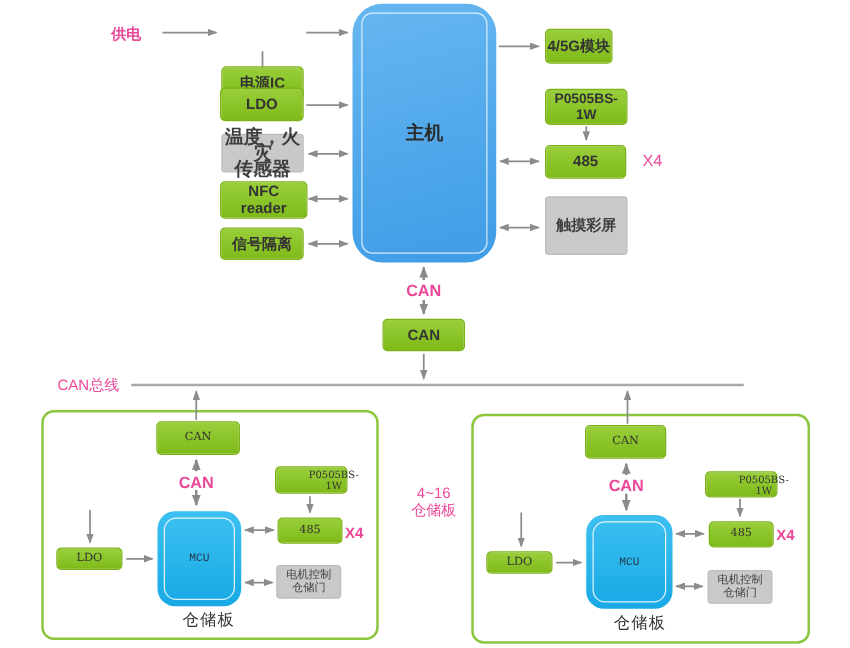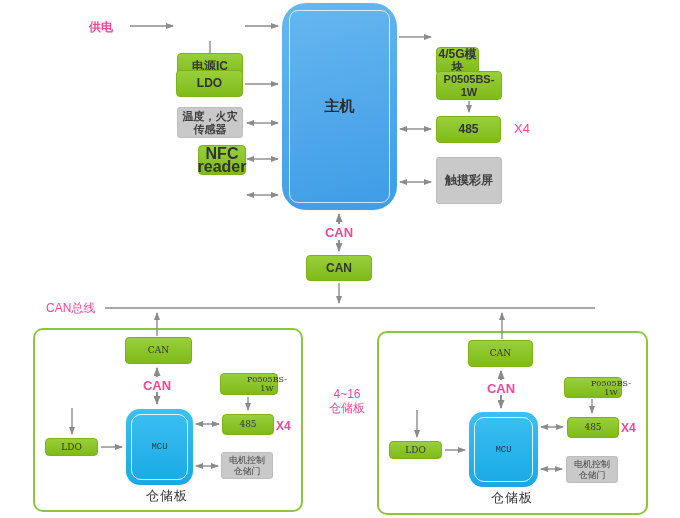--- a/index.html
+++ b/index.html
@@ -10,21 +10,21 @@
   .wires{position:absolute; left:0; top:0; z-index:1;}
   .node{position:absolute; z-index:2; display:flex; align-items:center; justify-content:center;
         text-align:center; box-sizing:border-box;}
   .gbox{
     background:linear-gradient(180deg,#99cf3b 0%,#7fba19 100%);
     border:1px solid #7cb117; border-radius:4px;
     color:#333; font-weight:bold; font-size:12px; line-height:13px;
   }
   .graybox{
     background:#c9c9c9; border:1px solid #bdbdbd; border-radius:3px;
-    color:#3f3f3f; font-weight:bold; font-size:11px; line-height:13px;
+    color:#3f3f3f; font-weight:bold; font-size:15px; line-height:13px;
   }
   .host{
     background:linear-gradient(165deg,#66b7f0 0%,#3e9ce6 100%);
     border-radius:24px; font-weight:bold; font-size:15px; color:#2b2b2b;
   }
   .host .inner{position:absolute; left:7px; right:7px; top:7px; bottom:7px;
     border:1.5px solid rgba(255,255,255,.75); border-radius:9px;}
   .mcu{
     background:linear-gradient(180deg,#3cc0f1 0%,#18a9e5 100%);
     border-radius:14px; font-size:9px; color:#223b4a;
@@ -102,34 +102,35 @@
 
   <div class="node gbox" style="left:176px; top:70px; width:67px; height:27px;">LDO</div>
 
   <div class="node graybox" style="left:177px; top:107px; width:66px; height:31px;">
     <div>
       <span>温度，火灾</span><br>
       <span>传感器</span>
     </div>
   </div>
 
-  <div class="node gbox" style="left:176px; top:145px; width:48px; height:30px; font-size:16px;margin-left:22px;">
+  <div class="node gbox" style="left:176px; top:145px; width:70px; height:30px; font-size:12px;">
     <div>
       <span>NFC</span><br>
       <span>reader</span>
     </div>
   </div>
 
+  <div class="node gbox" style="left:176px; top:182px; width:67px; height:26px;">信号隔离</div>
 
   <div class="node host" style="left:282px; top:3px; width:115px; height:207px;">
     <div class="inner"></div>
     <span>主机</span>
   </div>
 
-  <div class="node gbox" style="left:436px; top:23px; width:43px; height:28px;margin-top:24px;">4/5G模块</div>
+  <div class="node gbox" style="left:436px; top:23px; width:54px; height:28px;">4/5G模块</div>
 
   <div class="node gbox" style="left:436px; top:71px; width:66px; height:29px; font-size:11px;">
     <div>
       <span>P0505BS-</span><br>
       <span>1W</span>
     </div>
   </div>
 
   <div class="node gbox" style="left:436px; top:116px; width:65px; height:27px;">485</div>
 

